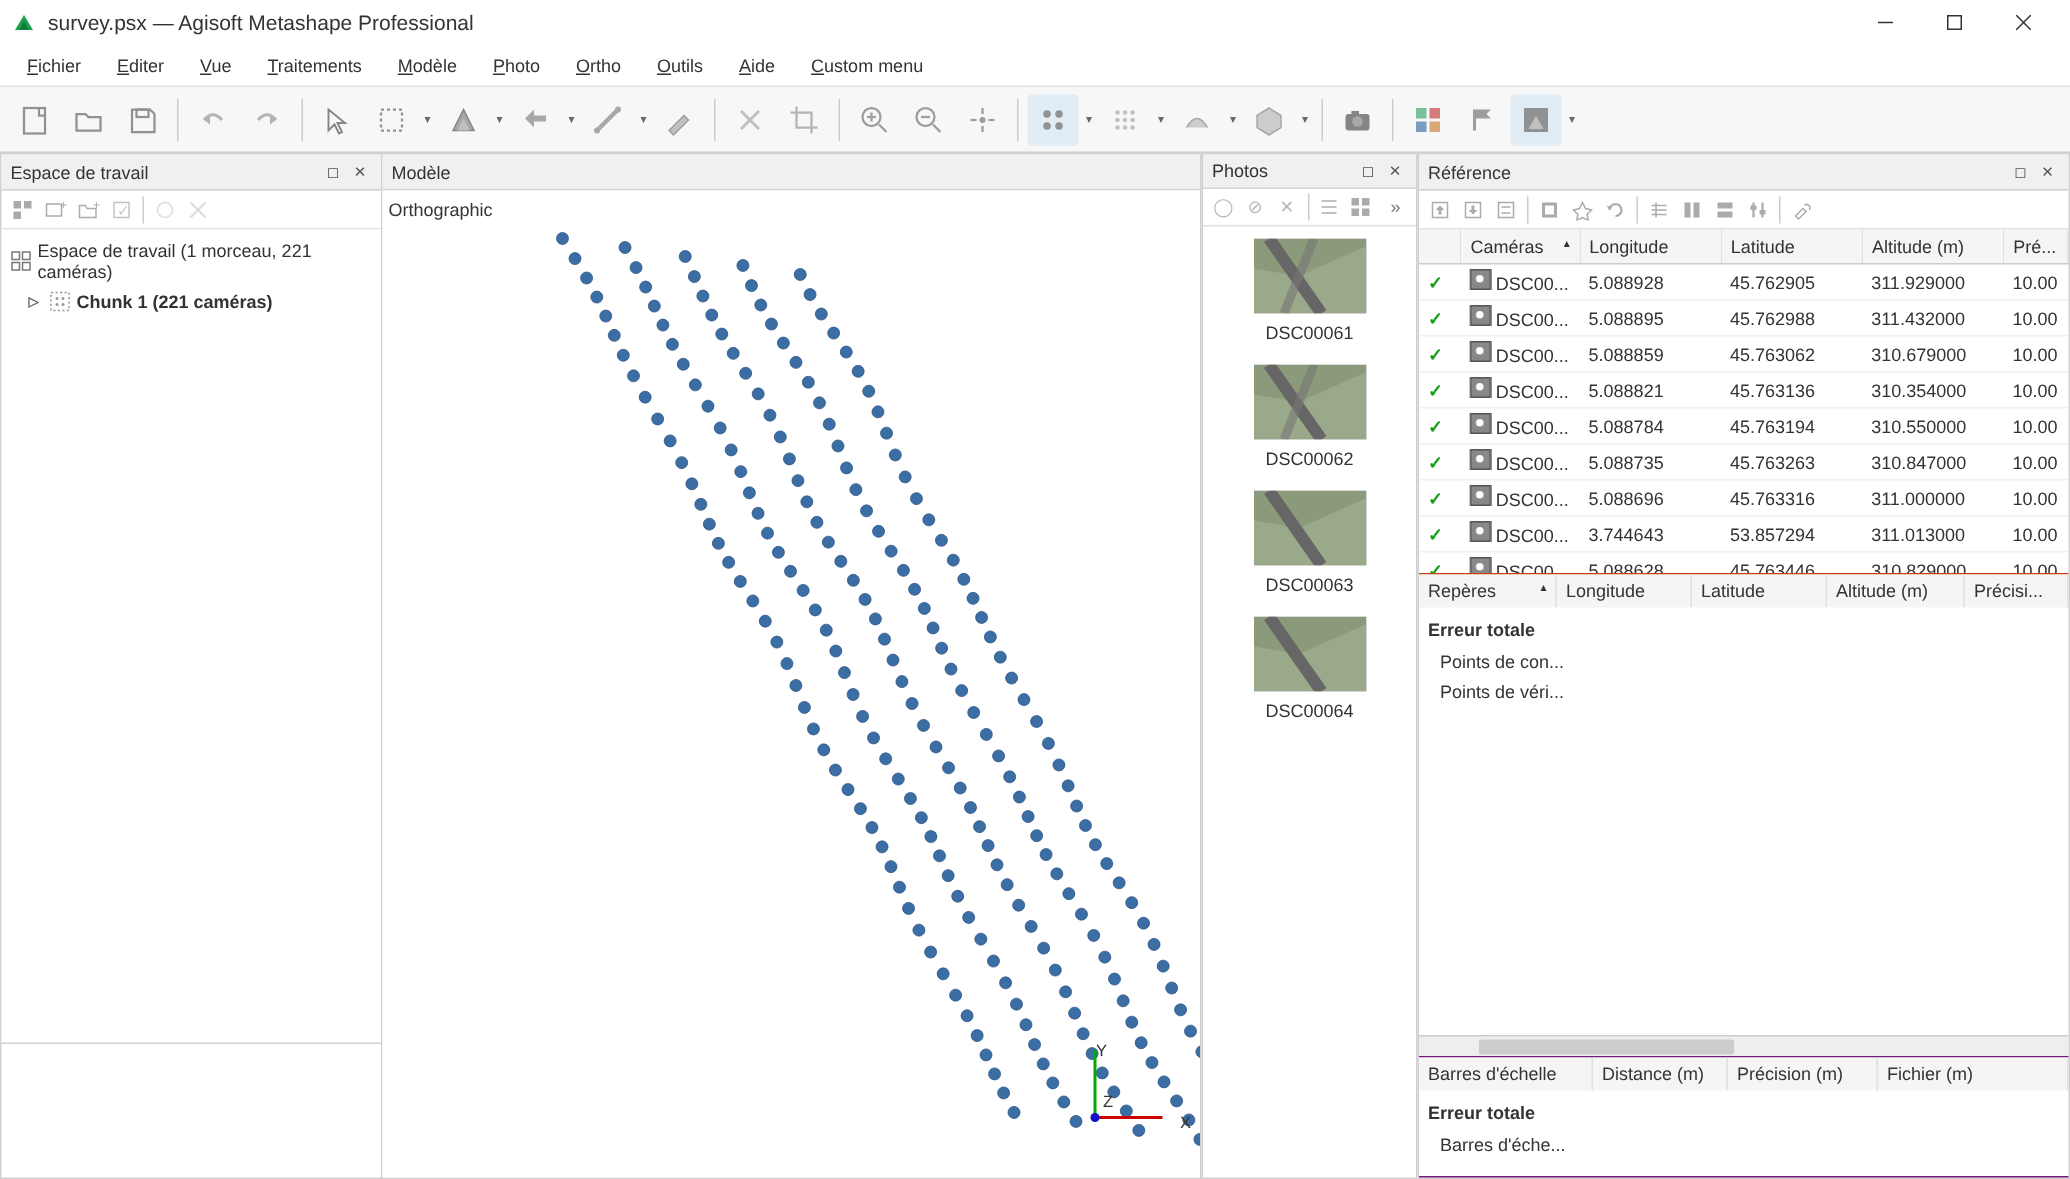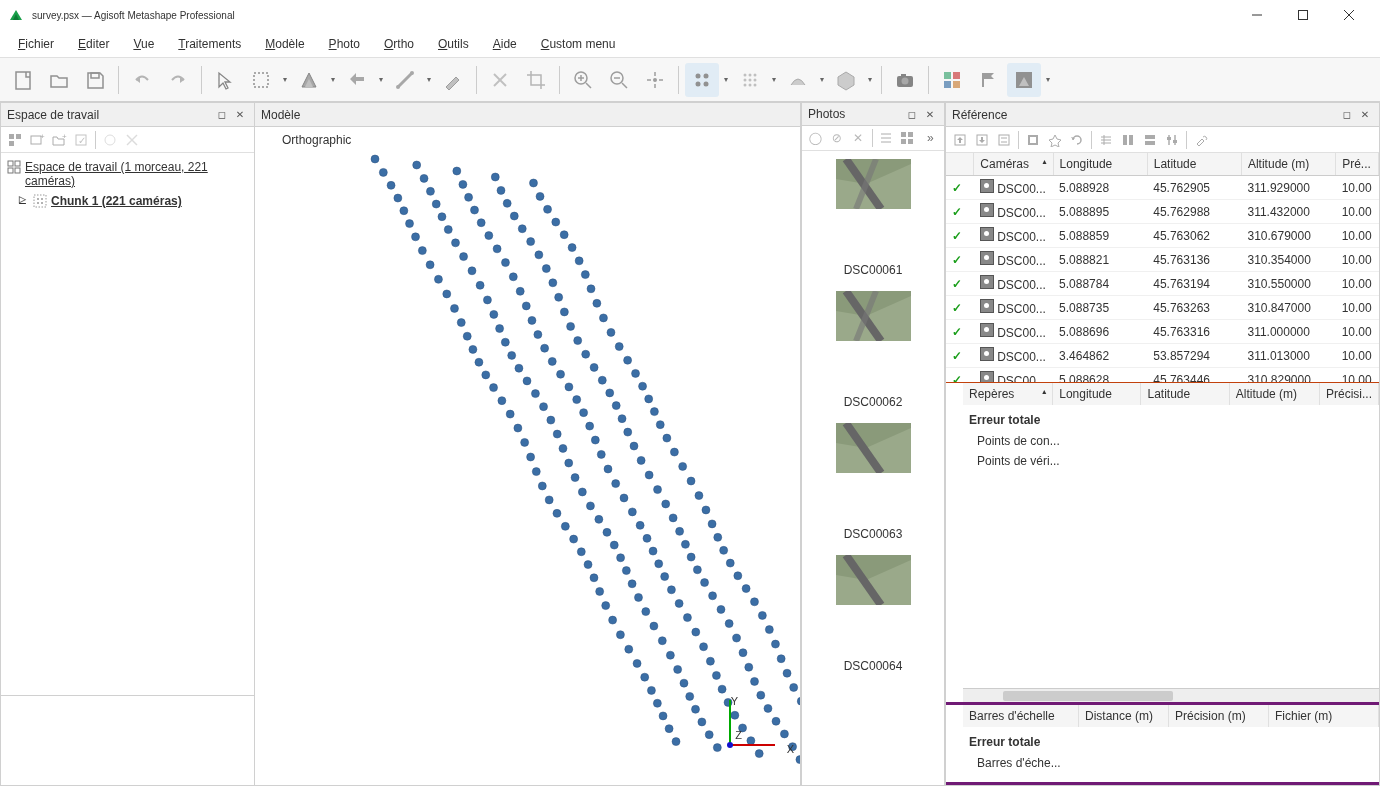--- a/index.html
+++ b/index.html
@@ -1,21 +1,21 @@
 <!DOCTYPE html>
 <html><head>
 <meta charset="utf-8">
 <style>
 * { box-sizing: border-box; margin: 0; padding: 0; }
 body { font-family: "Segoe UI", Tahoma, sans-serif; font-size: 12px; color: #333; background: #fff; overflow: hidden; width: 1380px; height: 786px; }
 
 
 .titlebar { height: 30px; display: flex; align-items: center; padding: 0 8px; background: #fff; }
 .titlebar .logo { width: 16px; height: 16px; margin-right: 8px; }
-.titlebar .title { flex: 1; font-size: 10px; color: #333; }
+.titlebar .title { flex: 1; font-size: 14px; color: #333; }
 .titlebar .win-controls { display: flex; gap: 0; }
 .titlebar .win-btn { width: 46px; height: 30px; display: flex; align-items: center; justify-content: center; cursor: pointer; }
 
 
 .menubar { height: 28px; display: flex; align-items: center; padding: 0 8px; gap: 4px; border-bottom: 1px solid #e0e0e0; }
 .menubar .menuitem { padding: 4px 10px; cursor: pointer; text-decoration: underline; text-decoration-color: transparent; }
 .menubar .menuitem:first-letter { text-decoration: underline; }
 
 
 .toolbar { height: 44px; display: flex; align-items: center; padding: 4px 6px; gap: 2px; border-bottom: 1px solid #d0d0d0; background: #f7f7f7; }
@@ -32,50 +32,50 @@
 .panel-header .ph-title { flex: 1; color: #333; }
 .panel-header .ph-btn { width: 16px; height: 16px; display:flex; align-items:center; justify-content:center; cursor:pointer; font-size:10px; color:#555; margin-left:2px;}
 .panel-body { flex: 1; overflow: hidden; background: #fff; }
 .panel-toolbar { height: 26px; display:flex; align-items:center; gap:2px; padding:2px 4px; border-bottom:1px solid #e0e0e0; }
 .panel-toolbar .pt-btn { width:20px; height:20px; display:flex; align-items:center; justify-content:center; cursor:pointer; opacity:0.7; }
 .panel-toolbar .pt-sep { width:1px; height:18px; background:#ccc; margin:0 2px;}
 
 
 .workspace { width: 254px; border-right: none; }
 .workspace .tree { padding: 4px; font-size: 12px; }
-.workspace .tree .tree-row { display:flex; padding: 3px 2px; gap:4px;text-decoration:underline; }
+.workspace .tree .tree-row { display:flex; align-items:center; padding: 3px 2px; gap:4px; }
 .workspace .tree .tree-icon { width:14px; height:14px; display:inline-flex; }
 .workspace .tree .tree-child { padding-left: 14px; font-weight:bold; }
 
 
 .modelview { flex: 1; position: relative; }
 .modelview .viewport { position: relative; width: 100%; height: 100%; background: #fff; }
-.modelview .proj-label { position:absolute; top:6px; left:27px; font-size:12px; color:#333;}
+.modelview .proj-label { position:absolute; top:6px; left:4px; font-size:12px; color:#333;}
 
 
 .photos { width: 144px; }
 .photos .thumbs { height: calc(100% - 26px); overflow-y:auto; padding:8px 4px; }
-.photos .thumb { display:flex; flex-direction:column; align-items:center; margin-bottom:14px;gap:48px; }
+.photos .thumb { display:flex; flex-direction:column; align-items:center; margin-bottom:14px; }
 .photos .thumb-img { width:75px; height:50px; background:#ccc; position:relative; overflow:hidden;}
 .photos .thumb-name { margin-top:6px; font-size:12px; }
 
 
 .reference { width: 435px; }
 .ref-table-container { height: 230px; overflow:auto; border-bottom:1px solid #c2410c; }
 .ref-table { width:100%; border-collapse:collapse; font-size:12px; table-layout:fixed; }
 .ref-table th { text-align:left; padding:4px 6px; background:#f5f5f5; border-bottom:1px solid #ccc; border-right:1px solid #e0e0e0; font-weight:normal; position:sticky; top:0; }
 .ref-table td { padding:3px 6px; border-bottom:1px solid #f0f0f0; white-space:nowrap; overflow:hidden; text-overflow:ellipsis; }
 .ref-table .col-check { width:26px; }
 .ref-table .col-name { width:56px; }
 .ref-table .col-num { width:88px; }
 .ref-check { color:#1a9e1a; font-weight:bold; }
 .ref-photo-icon { width:14px; height:14px; background:#888; display:inline-block; border:1px solid #555; position:relative; }
 .ref-photo-icon::after { content:""; position:absolute; width:5px; height:5px; border-radius:50%; background:#fff; top:3px; left:3px; }
 
-.ref-section { border-bottom:3px solid #701a75;padding-left:17px; }
+.ref-section { border-bottom:1px solid #701a75; }
 .ref-section-hdr { display:flex; background:#f5f5f5; }
 .ref-section-hdr .col { padding:4px 6px; border-right:1px solid #e0e0e0; }
 .ref-section-body { padding:4px; font-size:12px; }
 .ref-section-body .err-title { font-weight:bold; padding:4px 2px; }
 .ref-section-body .err-row { padding:3px 10px; }
 
 .axis-label { position:absolute; font-size:11px; }
 </style>
 </head>
 <body>
@@ -836,21 +836,21 @@
               <td class="col-check"><span class="ref-check">✓</span></td>
     <td><span class="ref-photo-icon"></span> DSC00...</td>
     <td>5.088696</td>
               <td>45.763316</td>
               <td>311.000000</td>
               <td>10.00</td>
             </tr>
             <tr>
               <td class="col-check"><span class="ref-check">✓</span></td>
     <td><span class="ref-photo-icon"></span> DSC00...</td>
-    <td>3.464862</td>
+    <td>3.744643</td>
               <td>53.857294</td>
               <td>311.013000</td>
               <td>10.00</td>
             </tr>
             <tr>
               <td class="col-check"><span class="ref-check">✓</span></td>
     <td><span class="ref-photo-icon"></span> DSC00...</td>
     <td>5.088628</td>
               <td>45.763446</td>
               <td>310.829000</td>

